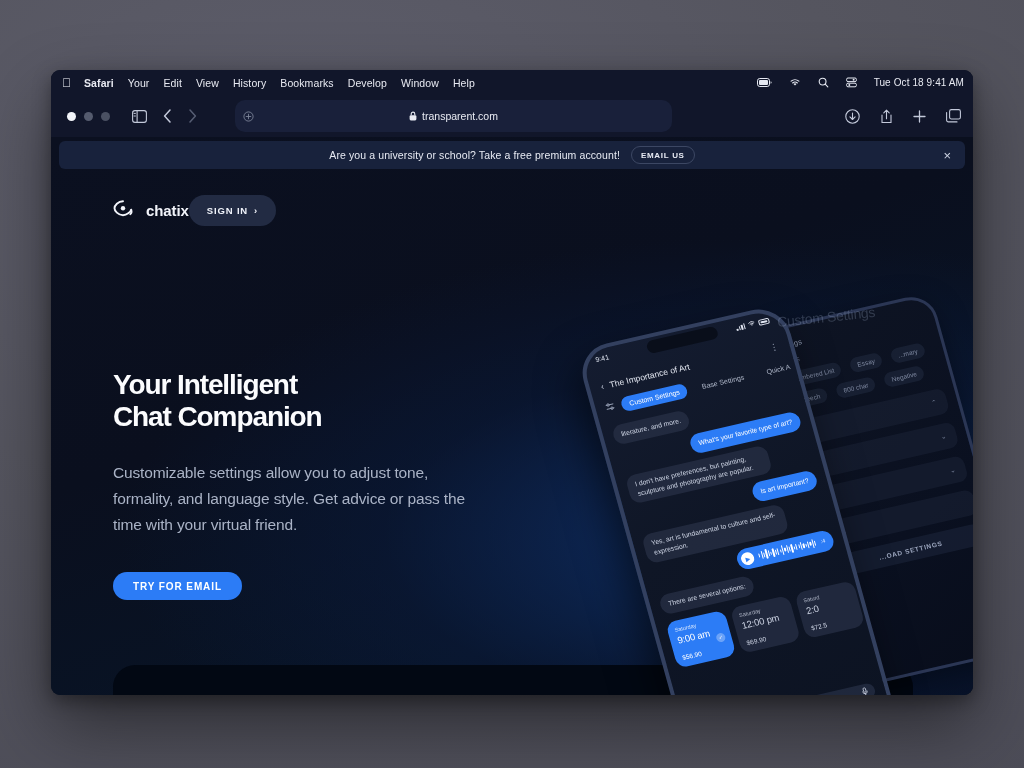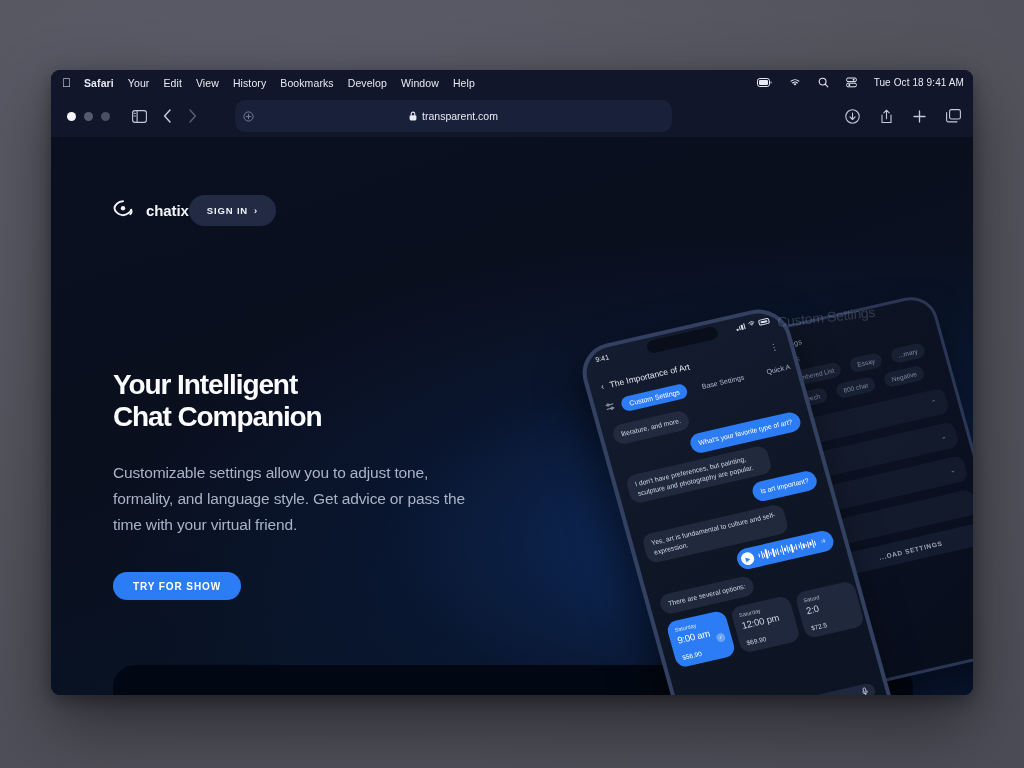--- a/index.html
+++ b/index.html
@@ -477,20 +477,25 @@
         <svg width="15" height="14" viewBox="0 0 15 14">
             <rect x="3.6" y="0.6" width="10.8" height="9.4" rx="1.8" fill="none" stroke="#c3c9da" stroke-width="1.1"></rect>
             <path d="M11 12.9H2.4A1.8 1.8 0 01.6 11.1V3.6" stroke="#c3c9da" stroke-width="1.1" fill="none" stroke-linecap="round"></path>
           </svg>
       </span>
     </div>
   </div>
 
   <div class="page">
 
+    <div class="banner">
+      <span class="banner-text">Are you a university or school? Take a free premium account!</span>
+      <button class="banner-cta">EMAIL US</button>
+      <button class="banner-close">×</button>
+    </div>
 
     <div class="site-header">
       <div class="logo">
         <span>
           <svg width="21" height="17" viewBox="0 0 21 17">
             <path d="M10 1.2C5 1.2 1.5 5.6 1.5 8.2S5 15.2 10 15.2c4 0 7.2-3.1 8.2-5.4" fill="none" stroke="#f2f4fa" stroke-width="1.9" stroke-linecap="round"></path>
             <path d="M18.2 9.8c.6 1.4.3 3.2-.9 4.4" fill="none" stroke="#f2f4fa" stroke-width="1.9" stroke-linecap="round"></path>
             <circle cx="10" cy="8.2" r="2.2" fill="#f2f4fa"></circle>
           </svg>
         </span>
@@ -654,19 +659,19 @@
       </div>
     </div>
 
     <div class="hero">
       <h1>
         <span>Your Intelligent</span><br>
         <span>Chat Companion</span>
       </h1>
       <p>Customizable settings allow you to adjust tone, formality, and language style. Get advice or pass the time with your virtual friend.</p>
       <div class="hero-btns">
-        <button class="btn primary">TRY FOR SHOW</button>
+        <button class="btn primary">TRY FOR EMAIL</button>
       </div>
     </div>
 
     <div class="next-section"></div>
   </div>
 </div>
 
 </body></html>

